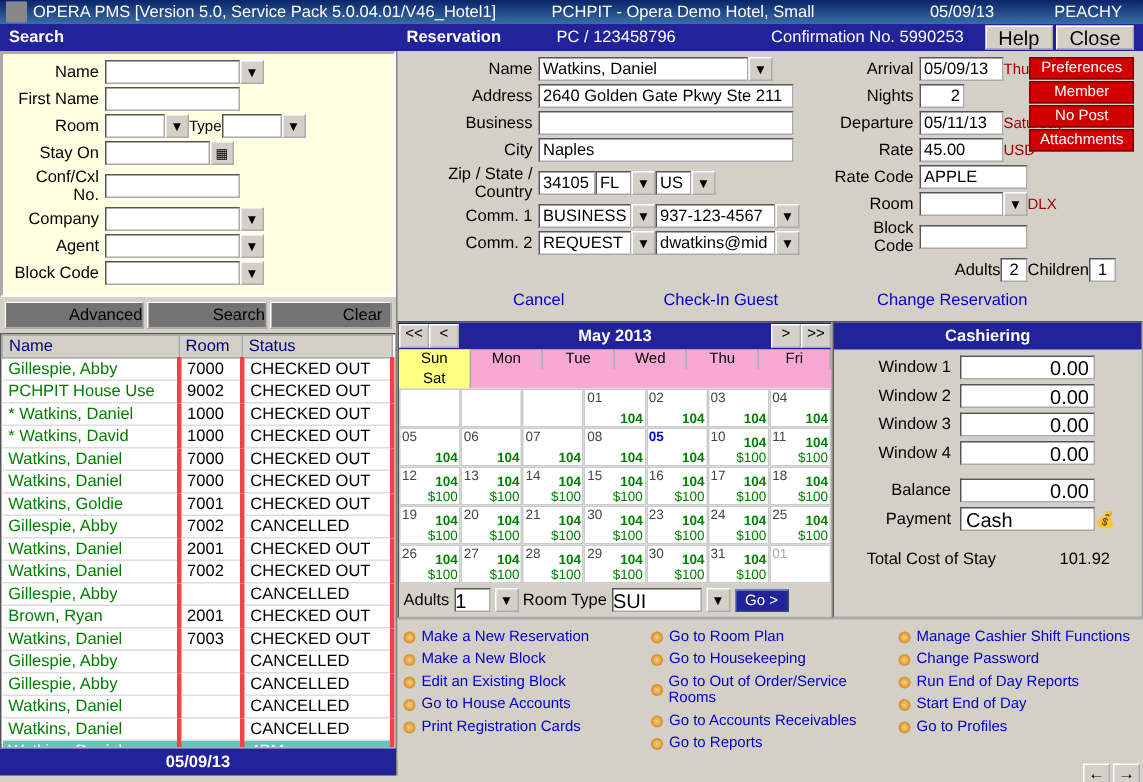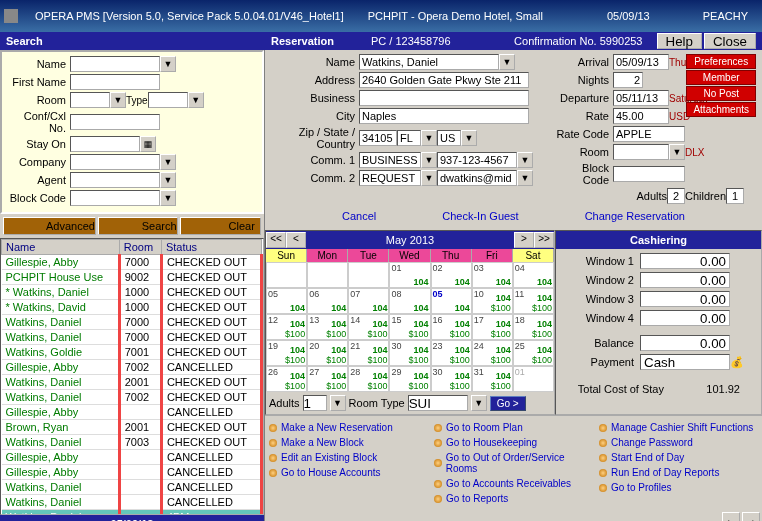--- a/index.html
+++ b/index.html
@@ -1,17 +1,17 @@
 <!DOCTYPE html>
 <html><head>
 <meta charset="utf-8">
 <style>
 * { box-sizing: border-box; margin: 0; padding: 0; }
 body { font-family: Arial, sans-serif; font-size: 11px; background: #d4d0c8; width: 762px; height: 521px; overflow: hidden; }
-.titlebar { background: linear-gradient(#0a246a, #3a6ea5); color: white; height: 32px; display: flex; align-items: center; padding: 4px 4px; font-size: 11px; gap: 13px; }
+.titlebar { background: linear-gradient(#0a246a, #3a6ea5); color: white; height: 16px; display: flex; align-items: center; padding: 4px 4px; font-size: 11px; }
 .titlebar .appicon { width: 14px; height: 14px; background: #888; margin-right: 4px; }
 .titlebar .t-left { flex: 0 0 auto; }
 .titlebar .t-center { flex: 1; text-align: center; }
 .titlebar .t-right { flex: 0 0 auto; padding: 0 40px; }
 .titlebar .t-user { flex: 0 0 auto; padding-right: 10px; }
 
 .headerrow { background: #22229a; color: white; display: flex; height: 18px; font-size: 11px; }
 .headerrow .hcell { display: flex; align-items: center; padding: 0 6px; }
 .headerrow .hlabel { background: #22229a; font-weight: bold; }
 .headerrow .hbtn { background: #d4d0c8; color: #000; border: 1px outset #fff; padding: 0 8px; height: 16px; margin-left: 2px; cursor: pointer; display: flex; align-items: center; }
@@ -19,21 +19,21 @@
 .left { width: 265px; display: flex; flex-direction: column; border-right: 1px solid #808080; }
 .right { flex: 1; display: flex; flex-direction: column; }
 
 .search-panel { background: #ffffe1; border: 2px inset #fff; padding: 4px; }
 .search-panel .row { display: flex; align-items: center; margin-bottom: 2px; }
 .search-panel label { width: 64px; text-align: right; padding-right: 4px; color: #000; }
 .search-panel input[type=text] { height: 16px; border: 1px inset #aaa; background: #fff; font-size: 11px; padding: 0 2px; }
 .ddbtn, .calbtn { width: 16px; height: 16px; border: 1px outset #fff; background: #d4d0c8; cursor: pointer; display: inline-flex; align-items: center; justify-content: center; font-size: 9px; }
 
 .btnbar { display: flex; gap: 2px; padding: 3px; background: #d4d0c8; }
-.btnbar button { flex: 1; height: 18px; border: 1px outset #fff; background: #a16207; font-size: 11px; cursor: pointer; padding-left: 42px; }
+.btnbar button { flex: 1; height: 18px; border: 1px outset #fff; background: #737373; font-size: 11px; cursor: pointer; padding-left: 42px; }
 
 .grid { flex: 1; background: #fff; border: 1px inset #aaa; overflow-y: auto; }
 .grid table { width: 100%; border-collapse: collapse; font-size: 11px; }
 .grid th { background: #d4d0c8; color: #000080; text-align: left; padding: 1px 4px; border: 1px solid #aaa; font-weight: normal; }
 .grid td { padding: 1px 4px; border-bottom: 1px solid #ddd; border-right: 3px solid #ef4444; }
 .grid tr.selected td { background: #64c6ba; color: #fff; }
 .grid td.name { color: #007c00; }
 
 .datebar { background: #22229a; color: #fff; text-align: center; height: 18px; line-height: 18px; font-weight: bold; }
 
@@ -43,22 +43,22 @@
 .resv input { height: 16px; border: 1px inset #aaa; background: #fff; font-size: 11px; padding: 0 2px; }
 .bluelabel { color: #0000c8; }
 .redbtns { position: absolute; right: 6px; top: 4px; display: flex; flex-direction: column; gap: 1px; }
 .redbtns div { background: #d00000; color: #fff; font-size: 10px; padding: 1px 6px; text-align: center; cursor: pointer; border: 1px solid #800000; }
 .daylabel { color: #a00000; font-size: 10px; }
 
 .midrow { display: flex; }
 .calpanel { width: 290px; border: 1px inset #aaa; background: #d4d0c8; }
 .calheader { background: #22229a; color: #fff; display: flex; align-items: center; height: 18px; }
 .calheader .navbtn { width: 20px; height: 16px; border: 1px outset #fff; background: #d4d0c8; color: #000; cursor: pointer; text-align: center; font-size: 10px; }
-.calheader .title { flex: 1; text-align: center; font-weight: normal; }
-.caldays { display: grid; grid-template-columns: repeat(7, 1fr); background: #ec4899; }
+.calheader .title { flex: 1; text-align: center; font-weight: bold; }
+.caldays { display: grid; grid-template-columns: repeat(6, 1fr); background: #f9a8d4; }
 .caldays div { text-align: center; font-size: 10px; padding: 1px; border-right: 1px solid #aaa; }
 .caldays .sun, .caldays .sat { background: #ffff80; }
 .calbody { display: grid; grid-template-columns: repeat(7, 1fr); background: #fff; font-size: 9px; }
 .calbody .cell { border: 1px solid #ccc; height: 26px; position: relative; padding: 1px; }
 .calbody .dn { position: absolute; top: 0; left: 1px; color: #444; }
 .calbody .rv { position: absolute; bottom: 0; right: 1px; color: #008000; font-weight: bold; }
 .calbody .amt { position: absolute; bottom: 0; right: 1px; color: #008000; }
 .calbody .today { color: #0000c8; font-weight: bold; }
 .calbody .gray { color: #aaa; }
 
@@ -121,27 +121,27 @@
         </div>
       <div class="row">
           <label>Room</label>
           <input type="text" style="width: 40px;">
           <span class="ddbtn">▼</span> 
           <span style="font-size:10px">Type</span> 
           <input type="text" style="width: 40px;">
           <span class="ddbtn">▼</span>
         </div>
       <div class="row">
-          <label>Conf/Cxl No.</label>
-          <input type="text" style="width: 90px;">
-        </div>
-      <div class="row">
           <label>Stay On</label>
           <input type="text" style="width: 70px;">
           <span class="calbtn">▦</span>
+        </div>
+      <div class="row">
+          <label>Conf/Cxl No.</label>
+          <input type="text" style="width: 90px;">
         </div>
       <div class="row">
           <label>Company</label>
           <input type="text" style="width: 90px;">
           <span class="ddbtn">▼</span>
         </div>
       <div class="row">
           <label>Agent</label>
           <input type="text" style="width: 90px;">
           <span class="ddbtn">▼</span>
@@ -579,33 +579,34 @@
           </div>
       </div>
     </div>
 
     <div class="links">
       <div class="col" id="lc1">
           <div class="item"><span class="bullet"></span>Make a New Reservation</div>
           <div class="item"><span class="bullet"></span>Make a New Block</div>
           <div class="item"><span class="bullet"></span>Edit an Existing Block</div>
           <div class="item"><span class="bullet"></span>Go to House Accounts</div>
+          <div class="item"><span class="bullet"></span>Print Registration Cards</div>
         </div>
       <div class="col" id="lc2">
           <div class="item"><span class="bullet"></span>Go to Room Plan</div>
           <div class="item"><span class="bullet"></span>Go to  Housekeeping</div>
           <div class="item"><span class="bullet"></span>Go to Out of Order/Service Rooms</div>
           <div class="item"><span class="bullet"></span>Go to Accounts Receivables</div>
           <div class="item"><span class="bullet"></span>Go to Reports</div>
         </div>
       <div class="col" id="lc3">
           <div class="item"><span class="bullet"></span>Manage Cashier Shift Functions</div>
           <div class="item"><span class="bullet"></span>Change Password</div>
+          <div class="item"><span class="bullet"></span>Run End of Day Reports</div>
           <div class="item"><span class="bullet"></span>Start End of Day</div>
-          <div class="item"><span class="bullet"></span>Run End of Day Reports</div>
           <div class="item"><span class="bullet"></span>Go to Profiles</div>
         </div>
     </div>
     <div class="footer">
       <span class="arr">←</span>
       <span class="arr">→</span>
     </div>
   </div>
 </div>
 

